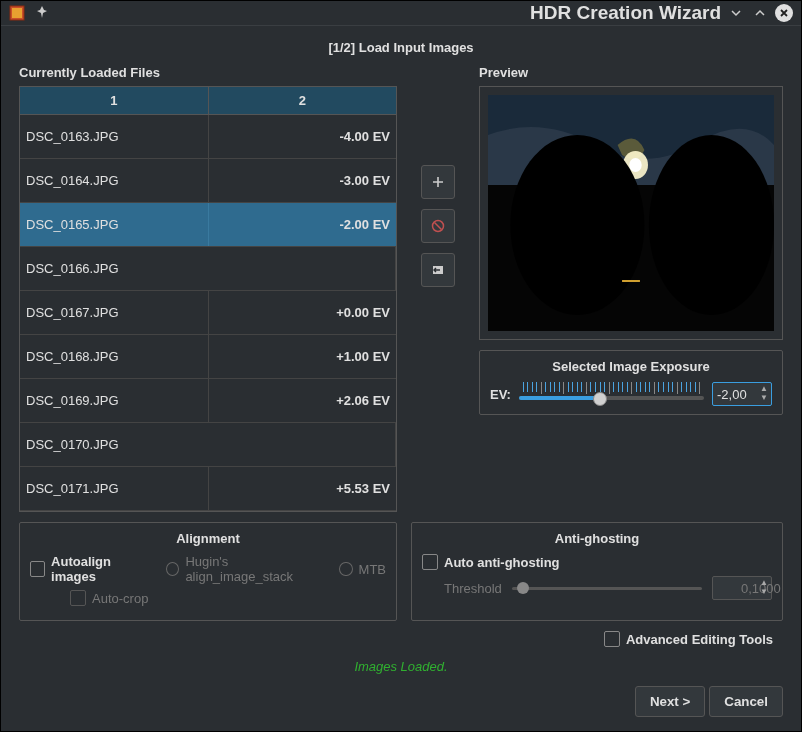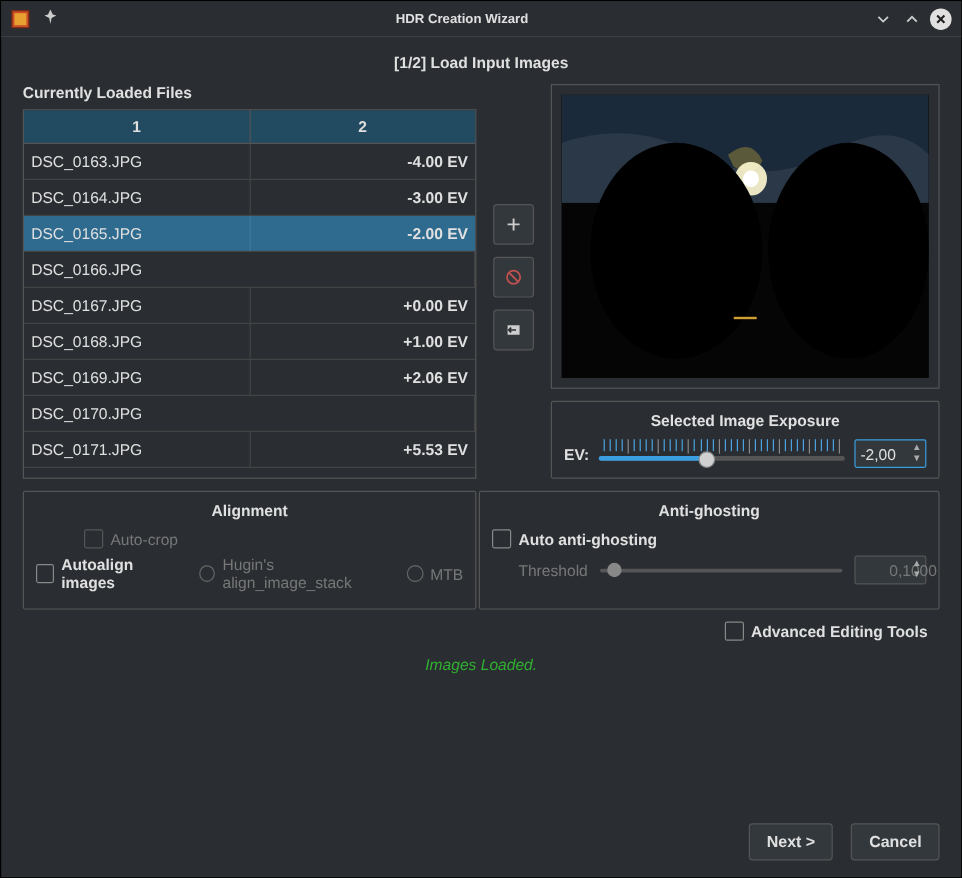--- a/index.html
+++ b/index.html
@@ -10,40 +10,40 @@
     font-size: 13px;
     color: #e0e0e0;
     overflow: hidden;
   }
   .window { width: 100%; height: 100%; display: flex; flex-direction: column; border: 1px solid #000; }
   .titlebar {
     height: 30px; background: #2a2e32; display: flex; align-items: center; padding: 0 8px; border-bottom: 1px solid #3a3e42;
   }
   .titlebar .icon { width: 16px; height: 16px; margin-right: 6px; }
   .titlebar .pin { color: #ccc; margin-left: 4px; }
-  .titlebar .title { flex: 1; text-align: center; font-weight: bold; font-size: 11px; }
+  .titlebar .title { flex: 1; text-align: right; font-weight: bold; font-size: 19px; }
   .titlebar .wbtn { width: 18px; height: 18px; display: flex; align-items: center; justify-content: center; margin-left: 6px; color: #ccc; cursor: pointer; }
   .titlebar .close { background: #e0e0e0; border-radius: 50%; color: #222; font-weight: bold; }
 
   .content { flex: 1; padding: 14px 18px 14px 18px; display: flex; flex-direction: column; }
   .step-title { text-align: center; font-weight: bold; margin-bottom: 10px; }
 
-  .topgrid { display: flex; gap: 14px; }
+  .topgrid { display: flex; gap: 24px; }
   .leftcol { width: 378px; display: flex; flex-direction: column; }
   .rightcol { flex: 1; display: flex; flex-direction: column; }
 
   .section-label { font-weight: bold; margin-bottom: 6px; }
 
   .table-wrap { border: 1px solid #555; background: #2a2e32; flex: 1; display: flex; flex-direction: column; height: 354px;}
   .table-wrap.files { height: 354px; }
   .thead { display: flex; background: #224a60; border-bottom: 1px solid #555; }
   .thead .th { flex: 1; text-align: center; padding: 6px 0; font-weight: bold; border-right: 1px solid #555; }
   .thead .th:last-child { border-right: none; }
   .tbody { flex: 1; overflow: hidden; }
-  .row { display: flex; height: 30px; align-items: center; border-bottom: 1px solid #444; }
+  .row { display: flex; height: 44px; align-items: center; border-bottom: 1px solid #444; }
   .row .c1 { flex: 1; padding-left: 6px; border-right: 1px solid #444; height: 100%; display: flex; align-items: center; }
   .row .c2 { flex: 1; padding-right: 6px; height: 100%; display: flex; align-items: center; justify-content: flex-end; font-weight: bold;}
   .row.selected { background: #2f6b8f; }
   .row.selected .c1, .row.selected .c2 { border-right-color: #3a7a9f; }
 
   .filebtns { display: flex; flex-direction: column; gap: 10px; margin-top: 100px; }
   .sqbtn {
     width: 34px; height: 34px; border: 1px solid #555; background: #33383c;
     display: flex; align-items: center; justify-content: center; cursor: pointer;
     border-radius: 3px;
@@ -65,35 +65,35 @@
   .ticks span { flex: 1; border-left: 1px solid #4aa3e0; height: 10px; }
   .ticks .major { height: 12px; border-left: 1px solid #888;}
   .ticks span:first-child{border-left:none;}
   .track { position: absolute; bottom: 6px; left: 0; right: 0; height: 4px; background: #555; border-radius: 2px; }
   .track-fill { position: absolute; bottom: 6px; left: 0; height: 4px; background: #3a9ee0; border-radius: 2px; }
   .thumb { position: absolute; bottom: 0; width: 14px; height: 14px; background: #d0d0d0; border-radius: 50%; transform: translateX(-50%); border:1px solid #888;}
   .spin { width: 60px; height: 24px; background: #33383c; border: 1px solid #3a9ee0; color: #e0e0e0; display:flex; align-items:center; padding:0 4px; border-radius:2px; position:relative;}
   .spin .arrows { position:absolute; right:3px; top:1px; display:flex; flex-direction:column; font-size:8px; line-height:9px; color:#aaa;}
   .spin-plain { border-color:#555;padding-left:28px; }
 
-  .midgrid { display: flex; gap: 2px; margin-top: 10px; }
+  .midgrid { display: flex; gap: 14px; margin-top: 10px; }
   .align-panel { width: 378px; }
   .ghost-panel { flex: 1; }
 
   .chk-row { display: flex; align-items: center; gap: 6px; margin-bottom: 6px; }
   .chk { width: 16px; height: 16px; border: 1px solid #888; background: #2a2e32; border-radius: 2px; }
   .radio { width: 14px; height: 14px; border: 1px solid #666; border-radius: 50%; background: #2a2e32; }
   .disabled { color: #777; }
   .indent { margin-left: 40px; }
 
   .adv-row { display:flex; justify-content:flex-end; align-items:center; gap:6px; margin-top:10px; padding-right:10px;}
 
   .status { text-align:center; color: #30b030; font-weight:normal; margin-top:12px; font-style:italic;}
 
-  .footer { display:flex; justify-content:flex-end; gap:15px; margin-top:auto; padding-top:12px;}
+  .footer { display:flex; justify-content:flex-end; gap:4px; margin-top:auto; padding-top:12px;}
   .btn { min-width:70px; padding:7px 14px; background:#33383c; border:1px solid #555; color:#e0e0e0; border-radius:3px; cursor:pointer; font-weight:bold; }
 
   .thresh-row { display:flex; align-items:center; gap:10px; margin-left:22px;}
   .thresh-slider { flex:1; height:18px; position:relative;}
   .thresh-slider .track2 { position:absolute; top:8px; left:0; right:0; height:3px; background:#555; border-radius:2px;}
   .thresh-slider .thumb2 { position:absolute; top:3px; left:6%; width:12px; height:12px; background:#888; border-radius:50%; transform:translateX(-50%);}
 
 </style>
 </head>
 <body>
@@ -193,20 +193,21 @@
           </div>
         <div class="sqbtn">
             <svg width="16" height="16">
               <path d="M3 4 L13 4 L13 12 L3 12 Z" fill="#ccc"></path>
               <path d="M6 6 L4 8 L6 10 M4 8 L10 8" stroke="#2a2e32" stroke-width="1.4" fill="none"></path>
             </svg>
           </div>
       </div>
 
       <div class="rightcol">
+        <div class="section-label">Preview</div>
         <div class="preview-box">
           <div class="preview-img">
             <svg width="100%" height="100%" viewBox="0 0 320 236" preserveAspectRatio="none">
               <rect width="320" height="236" fill="#050505"></rect>
               <rect width="320" height="90" fill="#1a2a3a"></rect>
               <path d="M0 40 Q60 20 120 50 Q180 80 240 45 Q290 20 320 50 L320 90 L0 90 Z" fill="#2a3848"></path>
               <path d="M145 50 Q165 35 175 55 Q168 70 150 60 Z" fill="#5a5a3a"></path>
               <circle cx="165" cy="70" r="14" fill="#fff8d0" opacity="0.9"></circle>
               <circle cx="165" cy="70" r="7" fill="#ffffff"></circle>
               <ellipse cx="100" cy="130" rx="75" ry="90" fill="#000"></ellipse>
@@ -276,32 +277,32 @@
                 </span>
               </div>
           </div>
         </div>
       </div>
     </div>
 
     <div class="midgrid">
       <div class="panel align-panel">
         <div class="panel-title">Alignment</div>
-        <div class="chk-row indent">
-          <span class="chk disabled" style="border-color:#555;"></span>
-          <span class="disabled">Auto-crop</span>
-        </div>
         <div class="chk-row">
           <span class="chk"></span>
           <span style="font-weight:bold;">Autoalign images</span>
           <span class="radio disabled" style="margin-left:8px;"></span>
           <span class="disabled">Hugin's align_image_stack</span>
           <span class="radio disabled" style="margin-left:4px;"></span>
           <span class="disabled">MTB</span>
         </div>
+        <div class="chk-row indent">
+          <span class="chk disabled" style="border-color:#555;"></span>
+          <span class="disabled">Auto-crop</span>
+        </div>
       </div>
 
       <div class="panel ghost-panel">
         <div class="panel-title">Anti-ghosting</div>
         <div class="chk-row">
           <span class="chk"></span>
           <span style="font-weight:bold;">Auto anti-ghosting</span>
         </div>
         <div class="thresh-row">
           <span class="disabled">Threshold</span>

